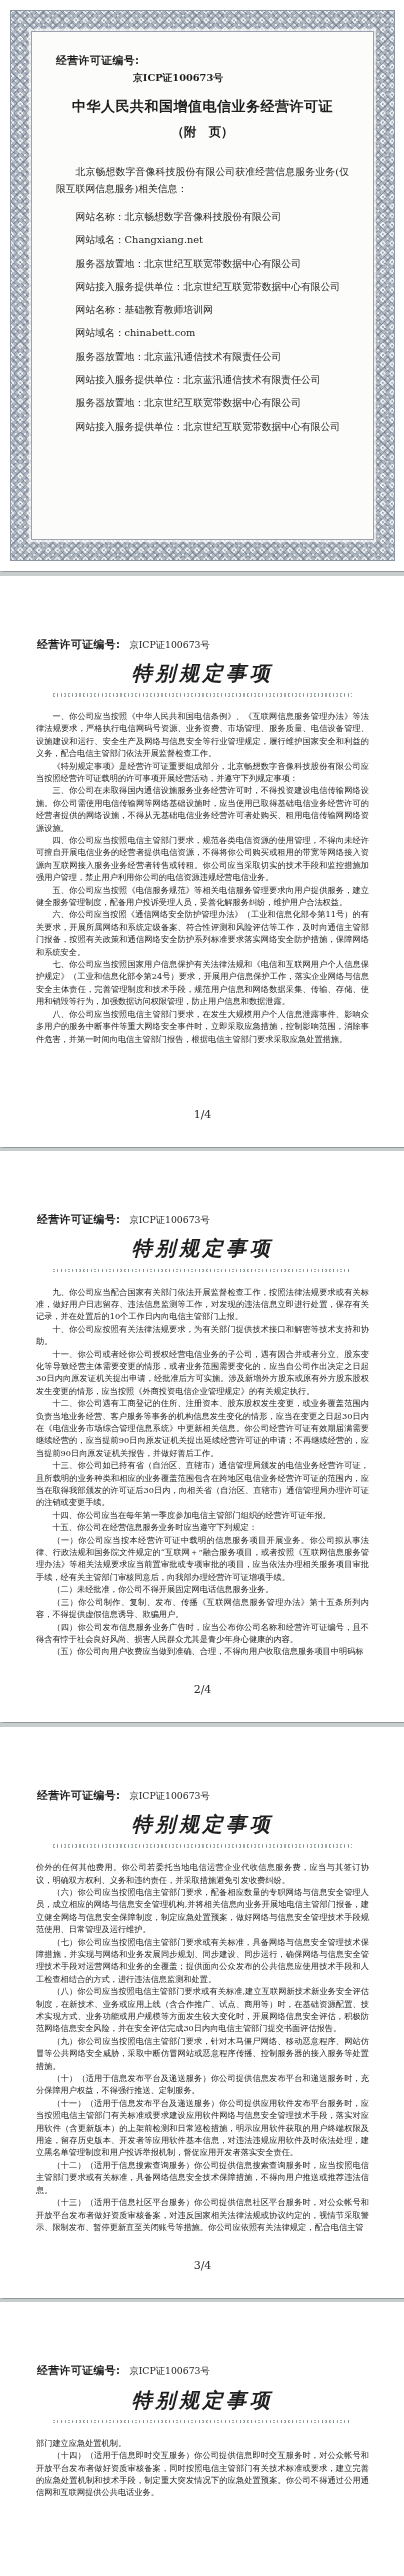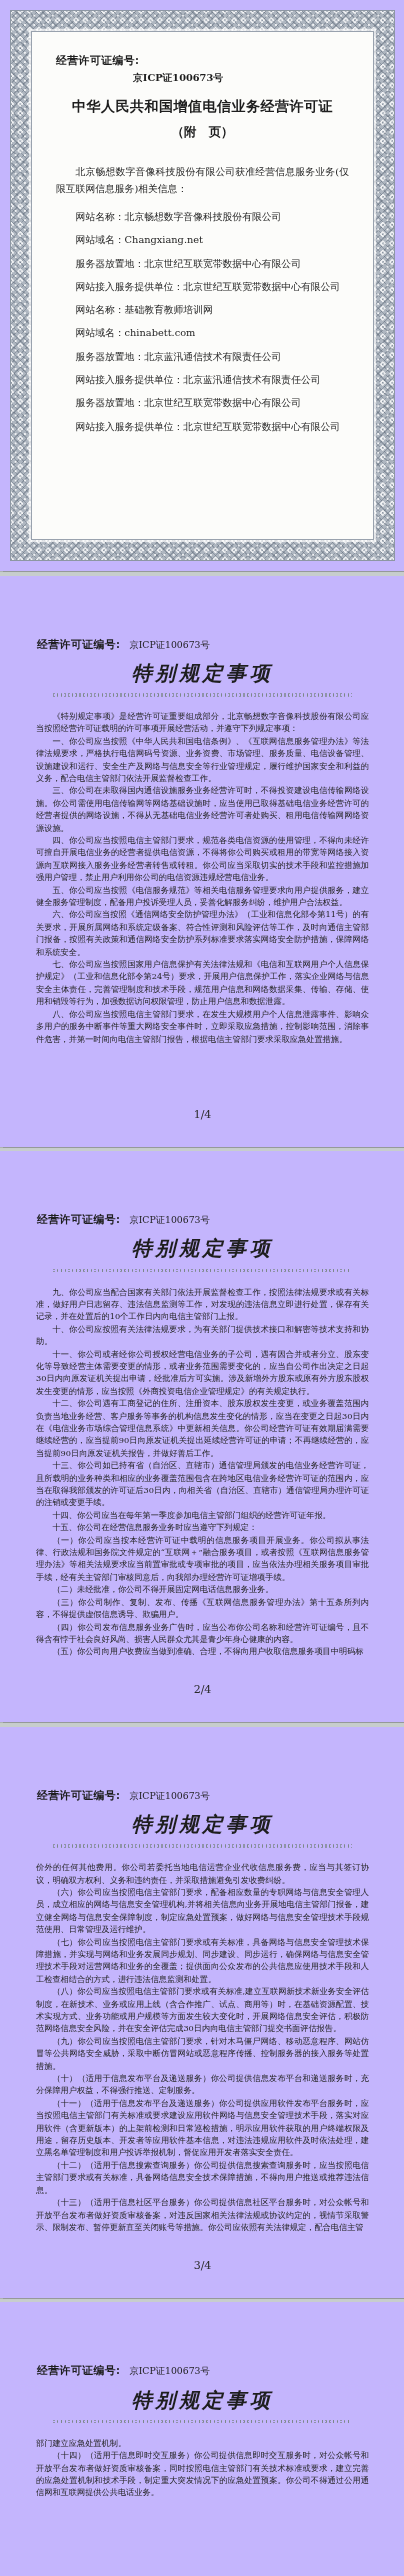--- a/index.html
+++ b/index.html
@@ -1,17 +1,17 @@
 <!DOCTYPE html>
 <html style="font-size:8.2px"><head>
 <meta charset="utf-8">
 <style>
   html,body{margin:0;padding:0;background:#c7cdcd;width:405px;
     font-family:"DejaVu Serif","Liberation Serif",serif;color:#1e1e1e;}
-  .sheet{width:405px;height:571px;background:#c4b5fd;position:relative;
+  .sheet{width:405px;height:571px;background:#ffffff;position:relative;
     margin:0 0 4.6px 0;overflow:hidden;box-shadow:0 0.5px 1px rgba(0,0,0,.25);}
   .sheet:last-child{margin-bottom:0;}
 
   
   .cert-frame{position:absolute;inset:10.3px;border:1px solid #8d97a3;
     background-color:#aeb6c0;
     background-image:
       repeating-radial-gradient(circle at 4.6px 4.6px, rgba(255,255,255,.85) 0 1px, transparent 1px 4.6px),
       repeating-linear-gradient(45deg, rgba(78,90,106,.35) 0 1px, transparent 1px 4.6px),
       repeating-linear-gradient(-45deg, rgba(78,90,106,.35) 0 1px, transparent 1px 4.6px);
@@ -73,22 +73,22 @@
 </section>
 
 <section class="sheet spec">
   <div class="hdr">
     <span class="lbl">经营许可证编号:</span>
     <span class="num">京ICP证100673号</span>
   </div>
   <h2 class="spec-title">特别规定事项</h2>
   <div class="wavy"></div>
   <div class="body">
+    <p>一、你公司应当按照《中华人民共和国电信条例》、《互联网信息服务管理办法》等法律法规要求，严格执行电信网码号资源、业务资费、市场管理、服务质量、电信设备管理、设施建设和运行、安全生产及网络与信息安全等行业管理规定，履行维护国家安全和利益的义务，配合电信主管部门依法开展监督检查工作。</p>
     <p>《特别规定事项》是经营许可证重要组成部分，北京畅想数字音像科技股份有限公司应当按照经营许可证载明的许可事项开展经营活动，并遵守下列规定事项：</p>
-    <p>一、你公司应当按照《中华人民共和国电信条例》、《互联网信息服务管理办法》等法律法规要求，严格执行电信网码号资源、业务资费、市场管理、服务质量、电信设备管理、设施建设和运行、安全生产及网络与信息安全等行业管理规定，履行维护国家安全和利益的义务，配合电信主管部门依法开展监督检查工作。</p>
     <p>三、你公司在未取得国内通信设施服务业务经营许可时，不得投资建设电信传输网络设施。你公司需使用电信传输网等网络基础设施时，应当使用已取得基础电信业务经营许可的经营者提供的网络设施，不得从无基础电信业务经营许可者处购买、租用电信传输网网络资源设施。</p>
     <p>四、你公司应当按照电信主管部门要求，规范各类电信资源的使用管理，不得向未经许可擅自开展电信业务的经营者提供电信资源，不得将你公司购买或租用的带宽等网络接入资源向互联网接入服务业务经营者转售或转租。你公司应当采取切实的技术手段和监控措施加强用户管理，禁止用户利用你公司的电信资源违规经营电信业务。</p>
     <p>五、你公司应当按照《电信服务规范》等相关电信服务管理要求向用户提供服务，建立健全服务管理制度，配备用户投诉受理人员，妥善化解服务纠纷，维护用户合法权益。</p>
     <p>六、你公司应当按照《通信网络安全防护管理办法》（工业和信息化部令第11号）的有关要求，开展所属网络和系统定级备案、符合性评测和风险评估等工作，及时向通信主管部门报备，按照有关政策和通信网络安全防护系列标准要求落实网络安全防护措施，保障网络和系统安全。</p>
     <p>七、你公司应当按照国家用户信息保护有关法律法规和《电信和互联网用户个人信息保护规定》（工业和信息化部令第24号）要求，开展用户信息保护工作，落实企业网络与信息安全主体责任，完善管理制度和技术手段，规范用户信息和网络数据采集、传输、存储、使用和销毁等行为，加强数据访问权限管理，防止用户信息和数据泄露。</p>
     <p>八、你公司应当按照电信主管部门要求，在发生大规模用户个人信息泄露事件、影响众多用户的服务中断事件等重大网络安全事件时，立即采取应急措施，控制影响范围，消除事件危害，并第一时间向电信主管部门报告，根据电信主管部门要求采取应急处置措施。</p>
   </div>
   <div class="pagenum">1/4</div>
 </section>
 

